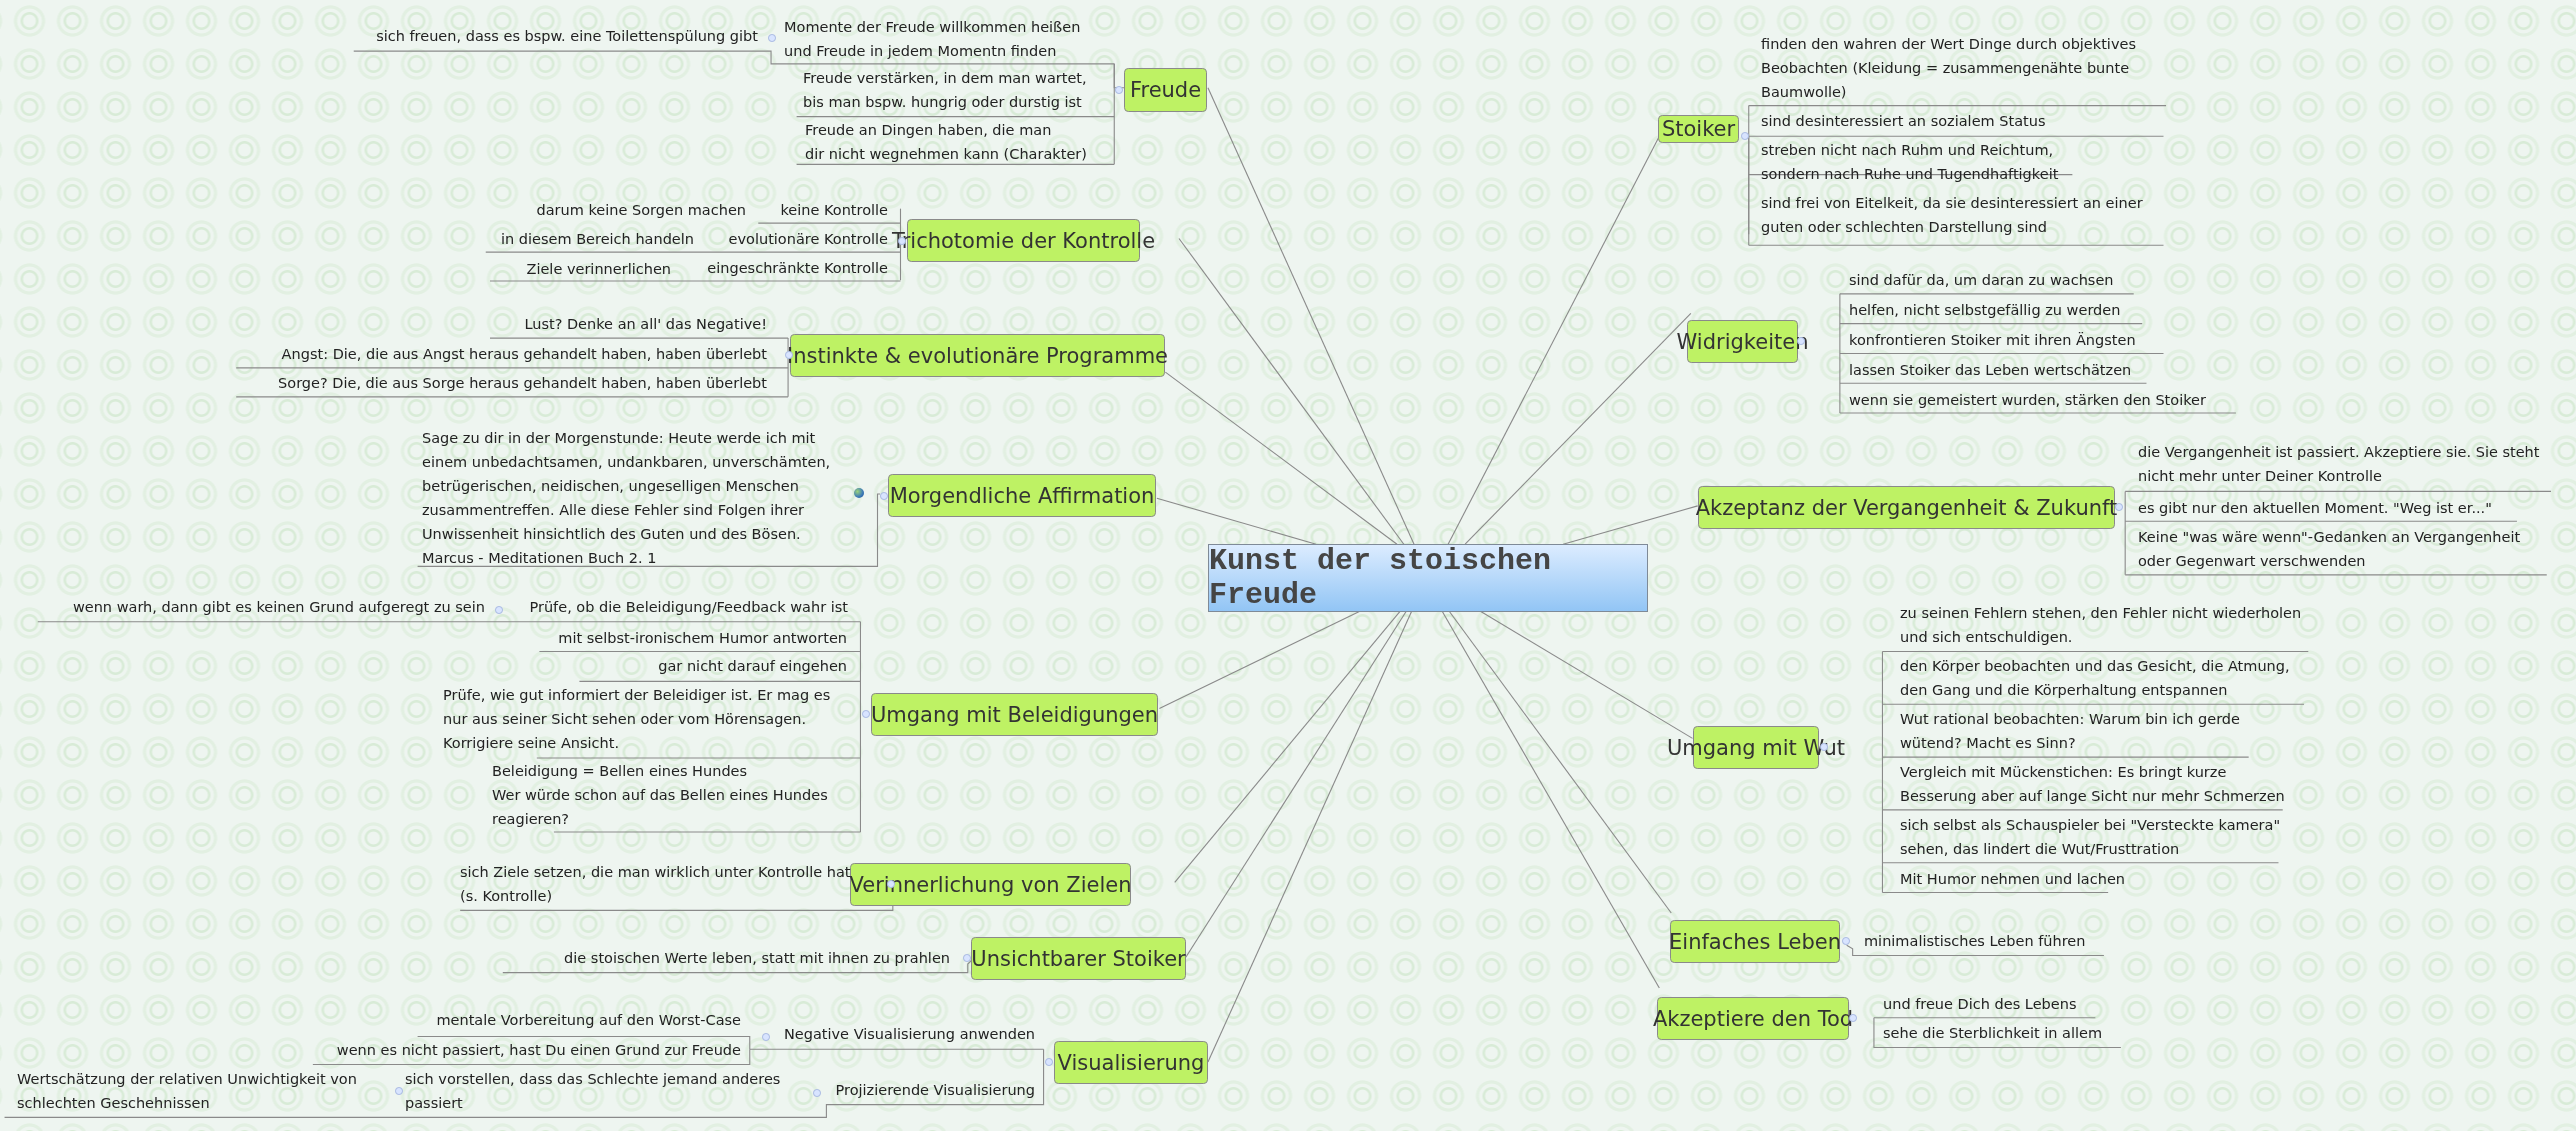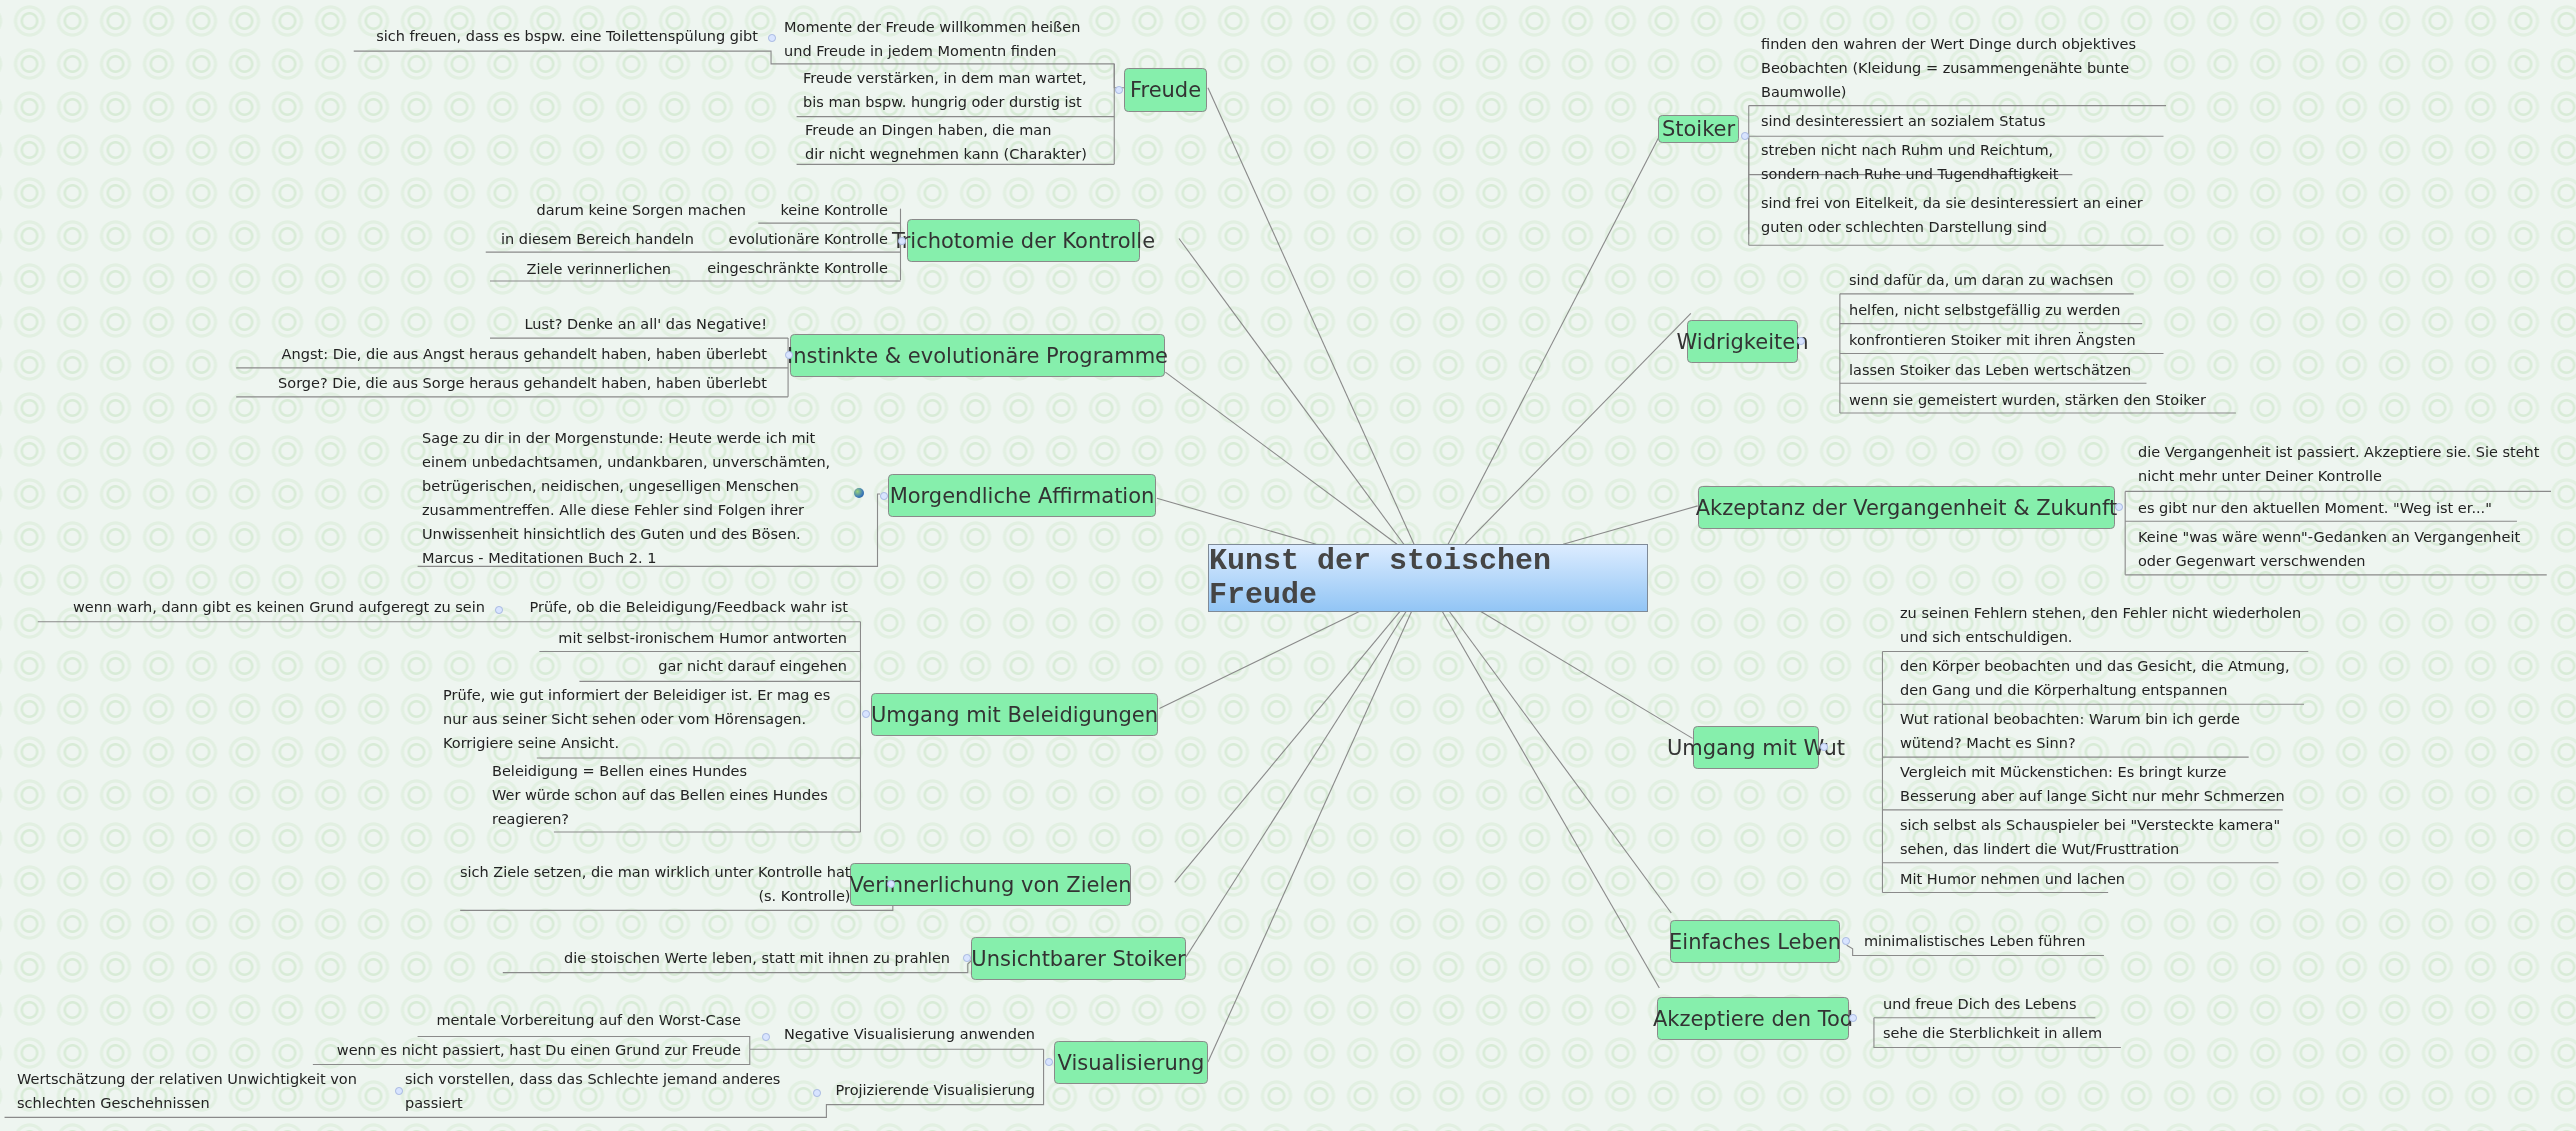--- a/index.html
+++ b/index.html
@@ -12,21 +12,21 @@
   .bgpat {
     position:absolute; inset:0;
     background-image:
       radial-gradient(circle at 21px 21px, transparent 6px, rgba(160,210,150,0.28) 6.8px, rgba(160,210,150,0.28) 8.5px, transparent 9.4px),
       radial-gradient(circle at 21px 21px, transparent 12px, rgba(170,215,160,0.18) 12.8px, rgba(170,215,160,0.18) 15.3px, transparent 16px);
     background-size:43px 43px;
     background-position:8.5px 0;
   }
   svg.lines { position:absolute; left:0; top:0; width:2576px; height:1131px; }
   .node {
-    position:absolute; background:#86efac; border:0.9px solid #8a8a8a; border-radius:4.3px;
+    position:absolute; background:#bef264; border:0.9px solid #8a8a8a; border-radius:4.3px;
     font-size:21px; color:#333; padding:0 8.5px; box-sizing:border-box;
     display:flex; align-items:center; justify-content:center; white-space:nowrap;
   }
   .central {
     position:absolute; left:1208px; top:544px; width:438px; height:66px;
     border:0.9px solid #7f8a97;
     background:linear-gradient(#dcecff, #92c5f5);
     font-size:30px; font-weight:bold; color:#454545;
     display:flex; align-items:center; justify-content:center;font-family:Liberation Mono, monospace;
   }
@@ -179,21 +179,21 @@
 <div class="leaf r" style="left:579px;top:654px;width:268px;">gar nicht darauf eingehen</div>
 <div class="leaf" style="left:443px;top:683px;">Prüfe, wie gut informiert der Beleidiger ist. Er mag es
 nur aus seiner Sicht sehen oder vom Hörensagen.
 Korrigiere seine Ansicht.</div>
 <div class="leaf" style="left:492px;top:759px;">Beleidigung = Bellen eines Hundes
 Wer würde schon auf das Bellen eines Hundes
 reagieren?</div>
 
 <div class="node" style="left:850px;top:863px;width:281px;height:43px;">Verinnerlichung von Zielen</div>
 <div class="coll" style="left:887px;top:880px;"></div>
-<div class="leaf" style="left:460px;top:860px;text-align:right;">sich Ziele setzen, die man wirklich unter Kontrolle hat
+<div class="leaf" style="left:460px;top:860px;">sich Ziele setzen, die man wirklich unter Kontrolle hat
 (s. Kontrolle)</div>
 
 <div class="node" style="left:971px;top:937px;width:215px;height:43px;">Unsichtbarer Stoiker</div>
 <div class="coll" style="left:963px;top:954px;"></div>
 <div class="leaf r" style="left:503px;top:946px;width:447px;">die stoischen Werte leben, statt mit ihnen zu prahlen</div>
 
 <div class="node" style="left:1054px;top:1041px;width:154px;height:43px;">Visualisierung</div>
 <div class="coll" style="left:1045px;top:1058px;"></div>
 <div class="leaf r" style="left:767px;top:1022px;width:268px;">Negative Visualisierung anwenden</div>
 <div class="coll" style="left:762px;top:1033px;"></div>

